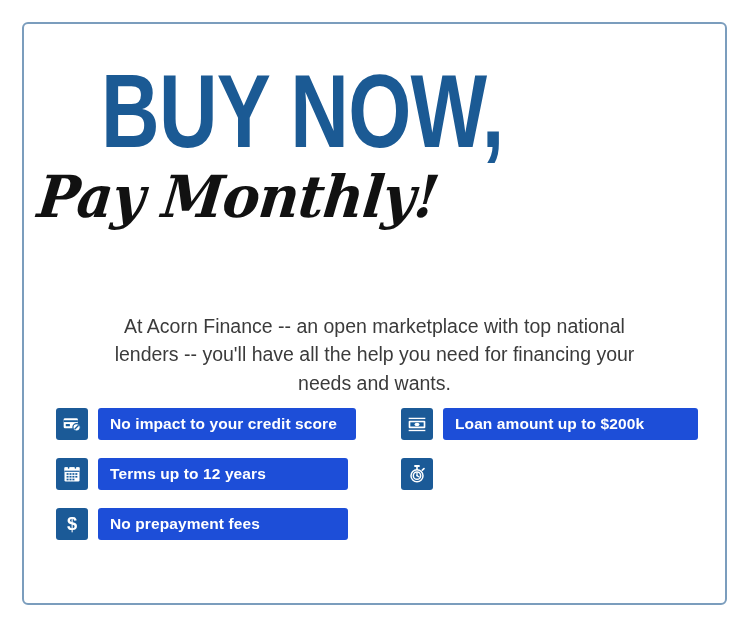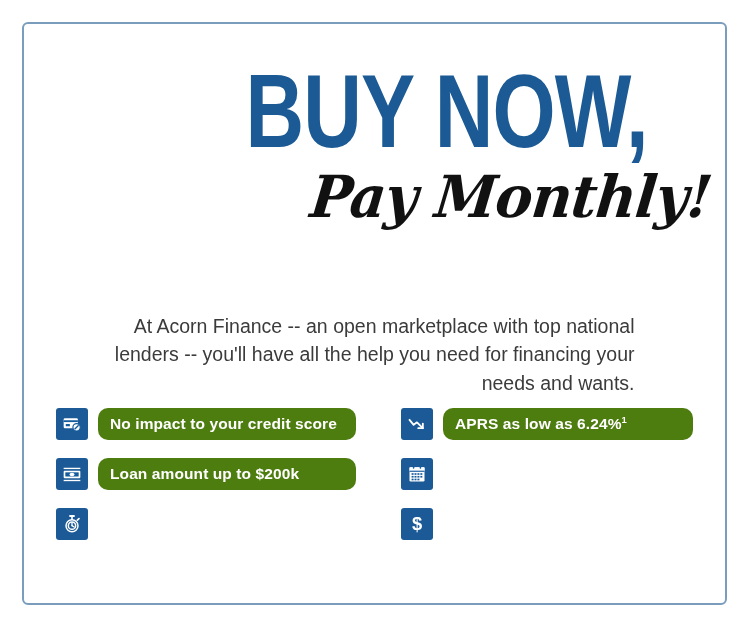--- a/index.html
+++ b/index.html
@@ -16,21 +16,21 @@
     box-sizing:border-box;
     border:2px solid #7b9dbd;
     border-radius:6px;
     background:#ffffff;
   }
 
   
   .headline-block{
     position:absolute;
     left:0; top:40px; width:100%;
-    text-align:right;
+    text-align:left;
   }
   .headline-main{
     display:block;
     font-family:"Liberation Sans", sans-serif;
     font-weight:700;
     font-size:104px;
     line-height:0.92;
     letter-spacing:-1px;
     color:#1b5a94;
     transform:scaleX(0.78);
@@ -51,21 +51,21 @@
     transform-origin:center center;
     white-space:nowrap;
   }
 
   
   .intro-copy{
     position:absolute;
     left:50%; transform:translateX(-50%);
     top:268px;
     width:520px;
-    text-align:right;
+    text-align:center;
     font-size:19.5px;
     line-height:1.48;
     color:#3b3b3b;
     font-weight:400;
   }
 
   
   .features{
     position:absolute;
     left:32px; top:381px;
@@ -88,22 +88,22 @@
     border-radius:3px;
     display:flex;
     align-items:center;
     justify-content:center;
     margin-right:10px;
   }
   .feature-icon svg{display:block;}
   .feature-bar{
     flex:1 1 auto;
     height:32px;
-    background:#4d7c0f;
-    border-radius:10px;
+    background:#1d4ed8;
+    border-radius:3px;
     display:flex;
     align-items:center;
     padding:0 12px;
     box-sizing:border-box;
   }
   .feature-label{
     color:#ffffff;
     font-size:15.5px;
     font-weight:700;
     letter-spacing:0.1px;
@@ -139,31 +139,20 @@
           <rect x="4.5" y="12" width="5" height="2.6" rx="0.6" fill="#155c9c"></rect>
           <circle cx="17.5" cy="16" r="4.4" fill="#fff" stroke="#155c9c" stroke-width="1.4"></circle>
           <line x1="15.1" y1="18.4" x2="19.9" y2="13.6" stroke="#155c9c" stroke-width="1.6"></line>
         </svg>
       </span>
       <span class="feature-bar">
         <span class="feature-label">No impact to your credit score</span>
       </span>
     </div>
 
-    <div class="feature-row col-right">
-      <span class="feature-icon">
-        <svg width="20" height="20" viewBox="0 0 24 24" fill="none" stroke="#fff" stroke-width="2.2" stroke-linecap="round" stroke-linejoin="round">
-          <polyline points="3,7 8,13 12,10 19,17"></polyline>
-          <polyline points="19,11.5 19,17 13.5,17"></polyline>
-        </svg>
-      </span>
-      <span class="feature-bar">
-        <span class="feature-label"><span>APRS as low as 6.24%</span><sup>1</sup></span>
-      </span>
-    </div>
 
     <div class="feature-row col-left">
       <span class="feature-icon">
         <svg width="20" height="20" viewBox="0 0 24 24" fill="none">
           <rect x="2" y="4.5" width="20" height="1.6" fill="#fff"></rect>
           <rect x="2" y="8" width="20" height="9" rx="1.2" fill="#fff"></rect>
           <rect x="4" y="10" width="16" height="5" fill="#155c9c"></rect>
           <ellipse cx="12" cy="12.5" rx="3" ry="2.1" fill="#fff"></ellipse>
           <rect x="2" y="19" width="20" height="1.6" fill="#fff"></rect>
         </svg>
@@ -189,20 +178,23 @@
             <rect x="5.5" y="14.3" width="2.4" height="2"></rect>
               <rect x="9" y="14.3" width="2.4" height="2"></rect>
             <rect x="12.5" y="14.3" width="2.4" height="2"></rect>
               <rect x="16" y="14.3" width="2.4" height="2"></rect>
             <rect x="5.5" y="17.6" width="2.4" height="2"></rect>
               <rect x="9" y="17.6" width="2.4" height="2"></rect>
             <rect x="12.5" y="17.6" width="2.4" height="2"></rect>
           </g>
         </svg>
       </span>
+      <span class="feature-bar">
+        <span class="feature-label">Terms up to 12 years</span>
+      </span>
     </div>
 
     <div class="feature-row col-left">
       <span class="feature-icon">
         <svg width="20" height="20" viewBox="0 0 24 24" fill="none" stroke="#fff" stroke-width="1.8" stroke-linecap="round">
           <circle cx="12" cy="14" r="7.2"></circle>
           <circle cx="12" cy="14" r="4.4"></circle>
           <line x1="9.6" y1="2.4" x2="14.4" y2="2.4" stroke-width="2.2"></line>
           <line x1="12" y1="2.4" x2="12" y2="6.6" stroke-width="2"></line>
           <line x1="12" y1="14" x2="12" y2="10.6" stroke-width="1.6"></line>
@@ -211,16 +203,19 @@
         </svg>
       </span>
     </div>
 
     <div class="feature-row col-right">
       <span class="feature-icon">
         <svg width="20" height="20" viewBox="0 0 24 24">
           <text x="12" y="19.5" text-anchor="middle" font-family="Liberation Sans, sans-serif" font-size="22" font-weight="700" fill="#fff">$</text>
         </svg>
       </span>
+      <span class="feature-bar">
+        <span class="feature-label">No prepayment fees</span>
+      </span>
     </div>
 
   </div>
 </div>
 
 </body></html>

